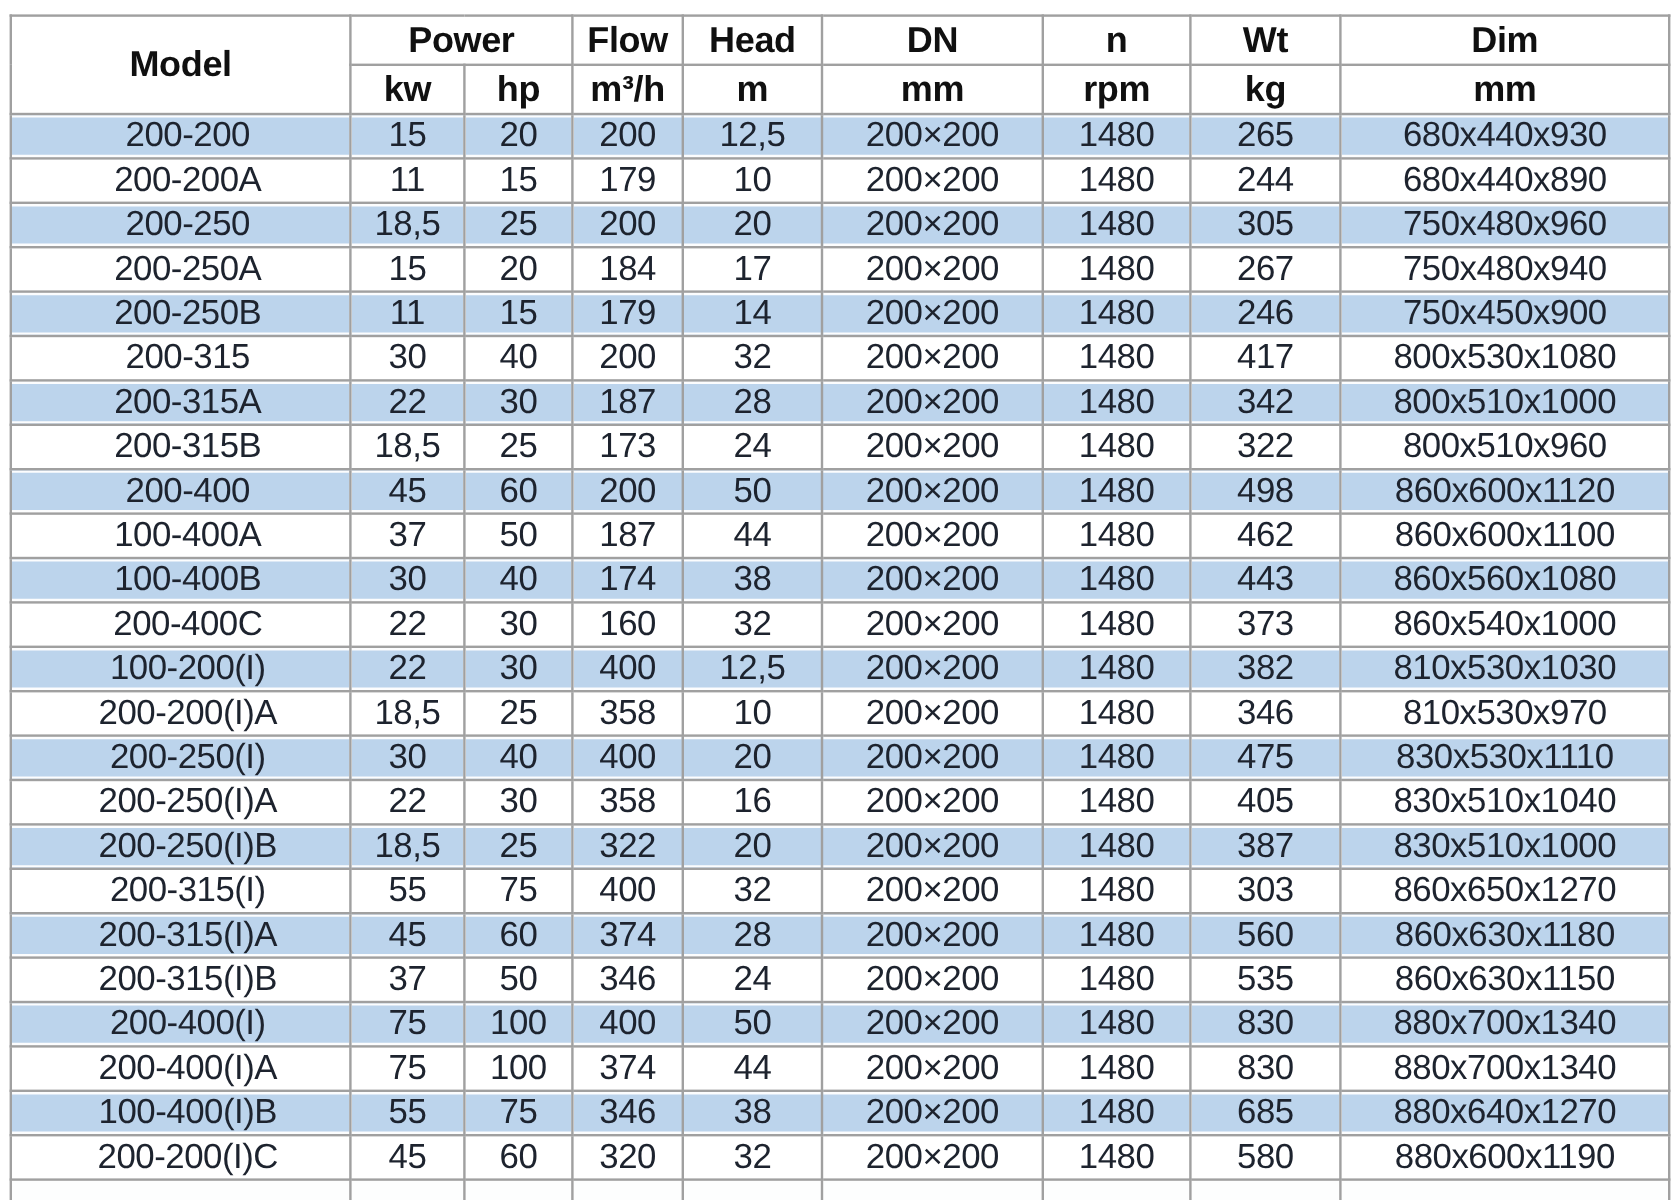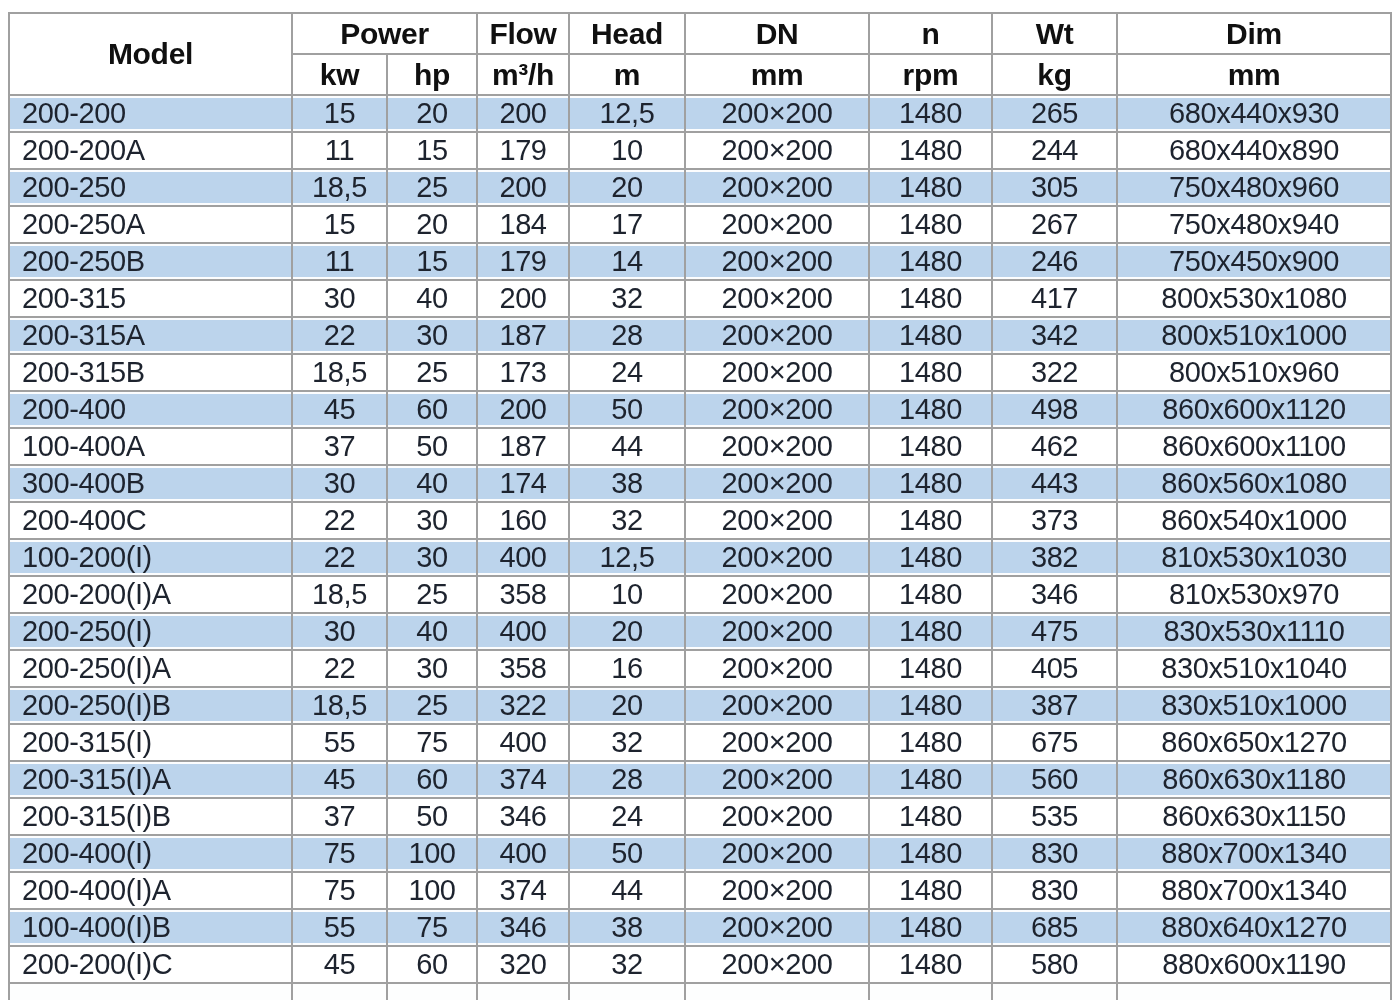--- a/index.html
+++ b/index.html
@@ -50,21 +50,21 @@
   tbody td {
     font-size: 29px;
     color: var(--text);
     height: 37px;
     text-align: center;
     letter-spacing: -0.4px;
     padding: 0;
     box-shadow: inset 0 2px 0 rgba(255,255,255,0.95), inset 0 -2px 0 rgba(255,255,255,0.95);
   }
   tbody td.model {
-    text-align: left;
+    text-align: center;
     padding-left: 12px;
     margin-top: 32px;
   }
   tbody tr:nth-child(odd):not(.partial) { background: var(--row-alt); }
   tbody tr:nth-child(even):not(.partial) { background: #ffffff; }
   tbody tr.partial { background: #fdfefe; }
   tbody tr.partial td {
     height: 30px;
     box-shadow: none;
     border-bottom: none;
@@ -213,21 +213,21 @@
           <td class="num">37</td>
           <td class="num">50</td>
           <td class="num">187</td>
           <td class="num">44</td>
           <td class="num">200×200</td>
           <td class="num">1480</td>
           <td class="num">462</td>
           <td class="num">860x600x1100</td>
         </tr>
         <tr>
-          <td class="model">300-400B</td>
+          <td class="model">100-400B</td>
           <td class="num">30</td>
           <td class="num">40</td>
           <td class="num">174</td>
           <td class="num">38</td>
           <td class="num">200×200</td>
           <td class="num">1480</td>
           <td class="num">443</td>
           <td class="num">860x560x1080</td>
         </tr>
         <tr>
@@ -297,21 +297,21 @@
           <td class="num">830x510x1000</td>
         </tr>
         <tr>
           <td class="model">200-315(I)</td>
           <td class="num">55</td>
           <td class="num">75</td>
           <td class="num">400</td>
           <td class="num">32</td>
           <td class="num">200×200</td>
           <td class="num">1480</td>
-          <td class="num">675</td>
+          <td class="num">303</td>
           <td class="num">860x650x1270</td>
         </tr>
         <tr>
           <td class="model">200-315(I)A</td>
           <td class="num">45</td>
           <td class="num">60</td>
           <td class="num">374</td>
           <td class="num">28</td>
           <td class="num">200×200</td>
           <td class="num">1480</td>

